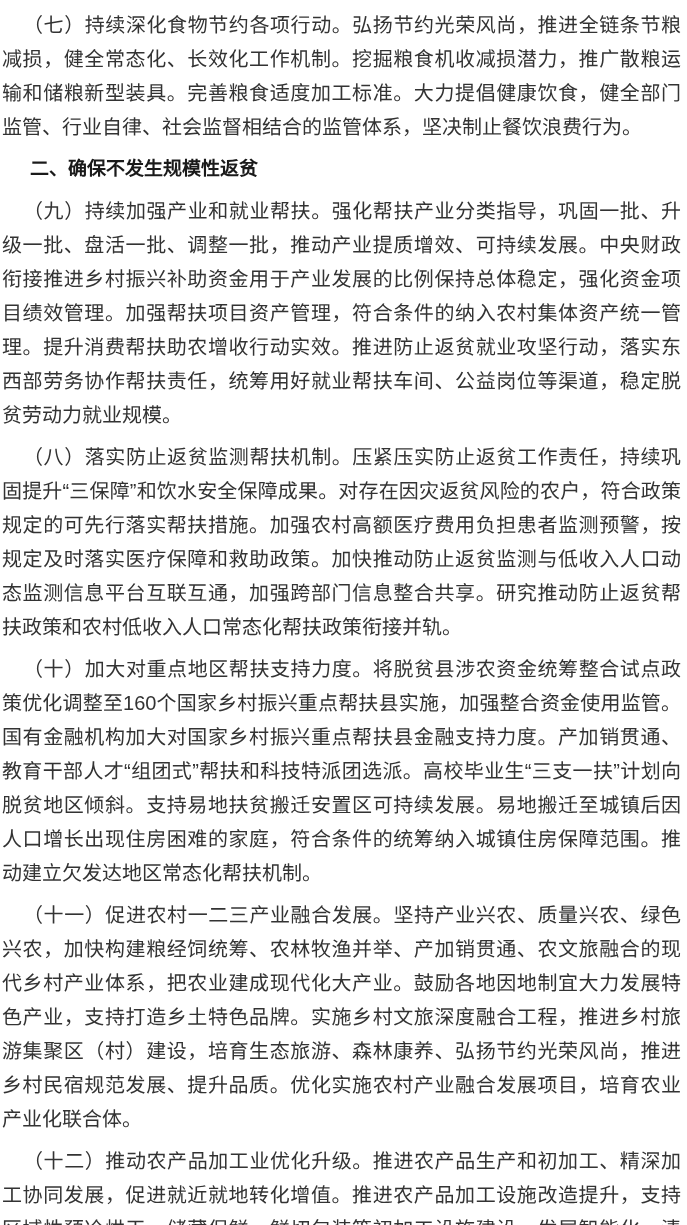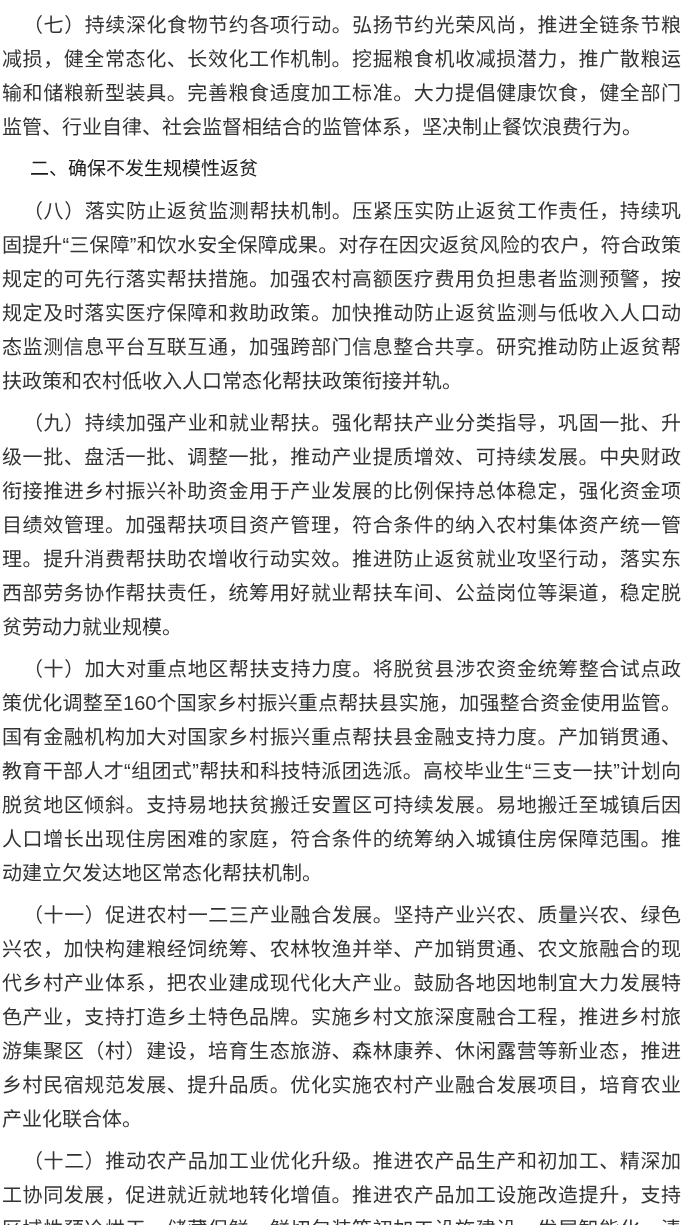--- a/index.html
+++ b/index.html
@@ -26,36 +26,36 @@
     color: #333333;
     text-align: justify;
     text-justify: inter-ideograph;
     text-indent: 21px;
     word-break: break-all;
   }
   .heading {
     margin: 0 0 8px 0;
     font-size: 19px;
     line-height: 34px;
-    font-weight: 400;
+    font-weight: 700;
     color: #1a1a1a;
     text-indent: 28px;
   }
 </style>
 </head>
 <body>
 
 <main class="doc">
   <p class="para">（七）持续深化食物节约各项行动。弘扬节约光荣风尚，推进全链条节粮减损，健全常态化、长效化工作机制。挖掘粮食机收减损潜力，推广散粮运输和储粮新型装具。完善粮食适度加工标准。大力提倡健康饮食，健全部门监管、行业自律、社会监督相结合的监管体系，坚决制止餐饮浪费行为。</p>
 
   <h2 class="heading">二、确保不发生规模性返贫</h2>
 
+  <p class="para">（九）持续加强产业和就业帮扶。强化帮扶产业分类指导，巩固一批、升级一批、盘活一批、调整一批，推动产业提质增效、可持续发展。中央财政衔接推进乡村振兴补助资金用于产业发展的比例保持总体稳定，强化资金项目绩效管理。加强帮扶项目资产管理，符合条件的纳入农村集体资产统一管理。提升消费帮扶助农增收行动实效。推进防止返贫就业攻坚行动，落实东西部劳务协作帮扶责任，统筹用好就业帮扶车间、公益岗位等渠道，稳定脱贫劳动力就业规模。</p>
+
   <p class="para">（八）落实防止返贫监测帮扶机制。压紧压实防止返贫工作责任，持续巩固提升“三保障”和饮水安全保障成果。对存在因灾返贫风险的农户，符合政策规定的可先行落实帮扶措施。加强农村高额医疗费用负担患者监测预警，按规定及时落实医疗保障和救助政策。加快推动防止返贫监测与低收入人口动态监测信息平台互联互通，加强跨部门信息整合共享。研究推动防止返贫帮扶政策和农村低收入人口常态化帮扶政策衔接并轨。</p>
-
-  <p class="para">（九）持续加强产业和就业帮扶。强化帮扶产业分类指导，巩固一批、升级一批、盘活一批、调整一批，推动产业提质增效、可持续发展。中央财政衔接推进乡村振兴补助资金用于产业发展的比例保持总体稳定，强化资金项目绩效管理。加强帮扶项目资产管理，符合条件的纳入农村集体资产统一管理。提升消费帮扶助农增收行动实效。推进防止返贫就业攻坚行动，落实东西部劳务协作帮扶责任，统筹用好就业帮扶车间、公益岗位等渠道，稳定脱贫劳动力就业规模。</p>
 
   <p class="para">（十）加大对重点地区帮扶支持力度。将脱贫县涉农资金统筹整合试点政策优化调整至160个国家乡村振兴重点帮扶县实施，加强整合资金使用监管。国有金融机构加大对国家乡村振兴重点帮扶县金融支持力度。产加销贯通、教育干部人才“组团式”帮扶和科技特派团选派。高校毕业生“三支一扶”计划向脱贫地区倾斜。支持易地扶贫搬迁安置区可持续发展。易地搬迁至城镇后因人口增长出现住房困难的家庭，符合条件的统筹纳入城镇住房保障范围。推动建立欠发达地区常态化帮扶机制。</p>
 
 
-  <p class="para">（十一）促进农村一二三产业融合发展。坚持产业兴农、质量兴农、绿色兴农，加快构建粮经饲统筹、农林牧渔并举、产加销贯通、农文旅融合的现代乡村产业体系，把农业建成现代化大产业。鼓励各地因地制宜大力发展特色产业，支持打造乡土特色品牌。实施乡村文旅深度融合工程，推进乡村旅游集聚区（村）建设，培育生态旅游、森林康养、休闲露营等新业态，推进乡村民宿规范发展、提升品质。优化实施农村产业融合发展项目，培育农业产业化联合体。</p>
+  <p class="para">（十一）促进农村一二三产业融合发展。坚持产业兴农、质量兴农、绿色兴农，加快构建粮经饲统筹、农林牧渔并举、产加销贯通、农文旅融合的现代乡村产业体系，把农业建成现代化大产业。鼓励各地因地制宜大力发展特色产业，支持打造乡土特色品牌。实施乡村文旅深度融合工程，推进乡村旅游集聚区（村）建设，培育生态旅游、森林康养、弘扬节约光荣风尚，推进乡村民宿规范发展、提升品质。优化实施农村产业融合发展项目，培育农业产业化联合体。</p>
 
   <p class="para">（十二）推动农产品加工业优化升级。推进农产品生产和初加工、精深加工协同发展，促进就近就地转化增值。推进农产品加工设施改造提升，支持区域性预冷烘干、储藏保鲜、鲜切包装等初加工设施建设，发展智能化、清洁化精深加工。支持东北地区发展大豆等农产品全产业链加工，打造食品和饲料产业集群。支持粮食和重要农产品主产区建设加工产业园。</p>
 </main>
 
 </body></html>

